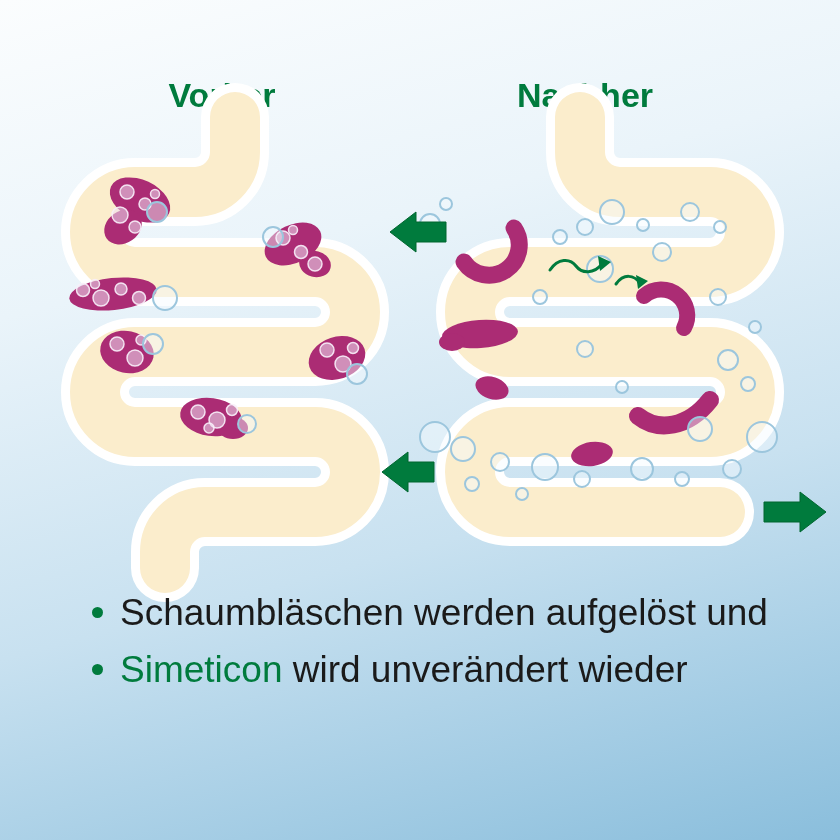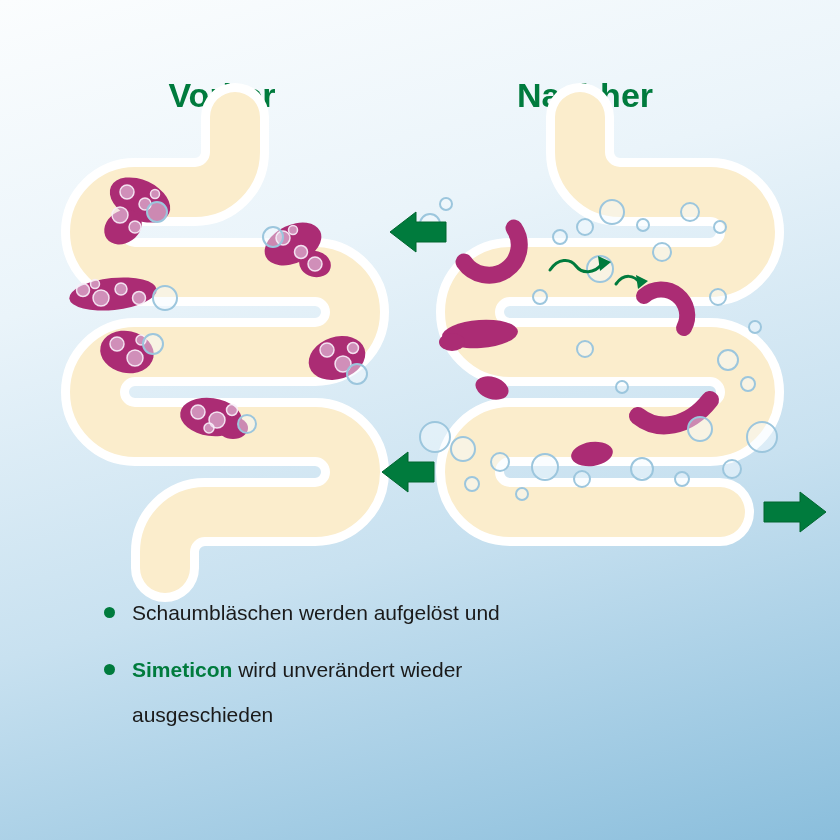--- a/index.html
+++ b/index.html
@@ -30,24 +30,24 @@
   .fig svg{display:block;width:100%;height:100%;overflow:visible}
   .tube-outline{fill:none;stroke:var(--tube-outline);stroke-width:68;stroke-linecap:round}
   .tube{fill:none;stroke:var(--cream);stroke-width:50;stroke-linecap:round}
   .blob{fill:var(--magenta)}
   .blob-arc{fill:none;stroke:var(--magenta);stroke-linecap:round}
   .bubble-in{fill:#EFE2F2;fill-opacity:.55;stroke:#F8F0FA;stroke-opacity:.9;stroke-width:1.5}
   .bubble-free{fill:#F4FBFF;fill-opacity:.45;stroke:var(--bubble-stroke);stroke-width:2}
   .arrow{fill:var(--green);stroke:#00662F;stroke-width:1}
   .squiggle{fill:none;stroke:var(--green);stroke-width:3;stroke-linecap:round}
   .squiggle-tip{fill:var(--green)}
-  .bullets{position:absolute;left:104px;top:590px;right:30px;color:var(--text);font-size:21px;line-height:45px}
+  .bullets{position:absolute;left:92px;top:590px;right:30px;color:var(--text);font-size:37px;line-height:45px}
   .bullet-item{display:flex;margin-bottom:12px}
   .dot{flex:0 0 auto;width:11px;height:11px;border-radius:50%;background:var(--green);margin:17px 17px 0 0}
-  .green-bold{color:var(--green);font-weight:bold}
+  .green-bold{color:var(--green);font-weight:normal}
 </style>
 </head>
 <body>
 
 <div class="canvas">
 
   <div class="heading" id="heading-before">Vorher</div>
   <div class="heading" id="heading-after">Nachher</div>
 
   <div class="fig" id="fig-before">
@@ -177,18 +177,17 @@
     <div class="bullet-item">
       <span class="dot"></span>
       <div class="bullet-text">
         <span>Schaumbläschen werden aufgelöst und</span><br>
       </div>
     </div>
     <div class="bullet-item">
       <span class="dot"></span>
       <div class="bullet-text">
         <span class="green-bold">Simeticon</span><span> wird unverändert wieder</span><br>
-        <span>ausgeschieden</span>
       </div>
     </div>
   </div>
 
 </div>
 
 </body></html>

